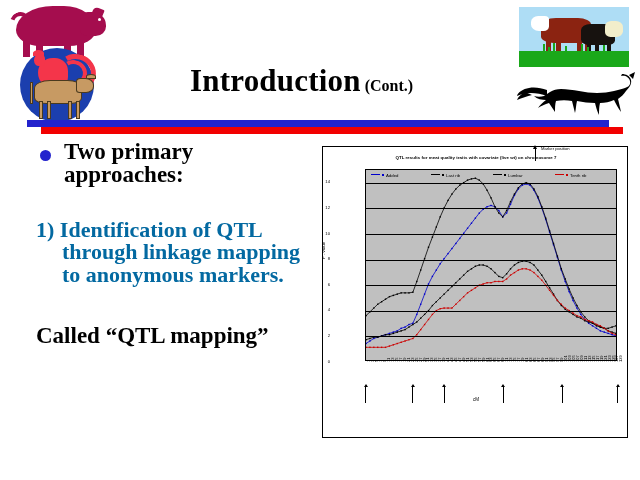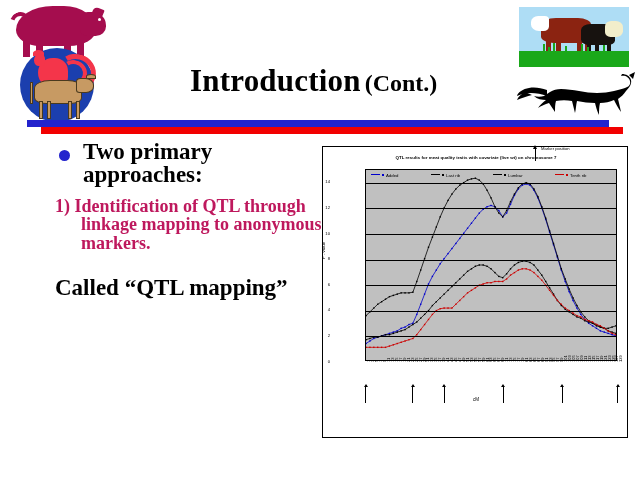--- a/index.html
+++ b/index.html
@@ -66,21 +66,21 @@
   .cow-leg.c1{left:31px;} .cow-leg.c2{left:39px;}
   .cow-leg.c3{left:60px;} .cow-leg.c4{left:68px;}
   .cow-tail{position:absolute;left:22px;top:78px;width:3px;height:22px;background:#c79a63;border:1px solid #4a3a1e;box-sizing:border-box;}
 
   
   #title{
     position:absolute;left:190px;top:63px;width:330px;height:42px;
     color:#000;font-weight:bold;white-space:nowrap;
   }
   #title .main{font-size:31px;letter-spacing:.2px;}
-  #title .cont{font-size:24px;text-align:right;}
+  #title .cont{font-size:16px;text-align:right;}
 
   
   #cattle-photo{
     position:absolute;left:519px;top:7px;width:110px;height:60px;
     background:#aeddf5;border:0;overflow:hidden;
   }
   .grass{position:absolute;left:0;bottom:0;width:110px;height:16px;background:#1aa81a;}
   .grass-blade{position:absolute;bottom:12px;width:2px;height:11px;background:#1aa81a;}
   .cow-a{position:absolute;left:22px;top:11px;width:50px;height:25px;background:#8b2311;border-radius:30% 26% 22% 26%;}
   .cow-a-head{position:absolute;left:12px;top:9px;width:18px;height:15px;background:#ffffff;border-radius:40% 24% 30% 44%;}
@@ -91,33 +91,33 @@
   .cow-b-leg{position:absolute;width:4px;height:13px;background:#17120f;top:36px;}
   .cow-b-leg.q1{left:68px;}.cow-b-leg.q2{left:76px;}.cow-b-leg.q3{left:88px;}
 
   #horse{position:absolute;left:517px;top:70px;width:118px;height:48px;}
 
   
   #bar-blue{position:absolute;left:27px;top:120px;width:582px;height:7px;background:#2323cd;}
   #bar-red{position:absolute;left:41px;top:127px;width:582px;height:7px;background:#f20000;}
 
   
-  #body{position:absolute;left:55px;top:140px;width:275px;}
+  #body{position:absolute;left:36px;top:140px;width:275px;}
   .bullet-row{position:relative;padding-left:28px;margin-bottom:2px;}
   .bullet-dot{
     position:absolute;left:4px;top:10px;width:11px;height:11px;border-radius:50%;
     background:#2323cd;
   }
   .btext{
     font-size:23px;font-weight:bold;color:#000;line-height:1.02;
     font-family:"Liberation Serif",serif;
   }
-  .para{font-size:18px;font-weight:bold;color:#be185d;line-height:1.02;margin-top:10px;}
+  .para{font-size:22px;font-weight:bold;color:#0369a1;line-height:1.02;margin-top:32px;}
   .para .hang{display:block;padding-left:26px;text-indent:-26px;}
-  .para2{font-size:23px;font-weight:bold;color:#000;line-height:1.02;margin-top:24px;}
+  .para2{font-size:23px;font-weight:bold;color:#000;line-height:1.02;margin-top:38px;}
   .para3{font-size:23px;font-weight:bold;color:#000;line-height:1.02;margin-top:4px;}
   .para3 .hang{display:block;padding-left:26px;text-indent:-26px;}
 
   
   #chart{
     position:absolute;left:322px;top:146px;width:306px;height:292px;
     background:#ffffff;border:1px solid #000000;box-sizing:border-box;
   }
   #chart-title{
     position:absolute;left:0;top:8px;width:306px;text-align:center;

